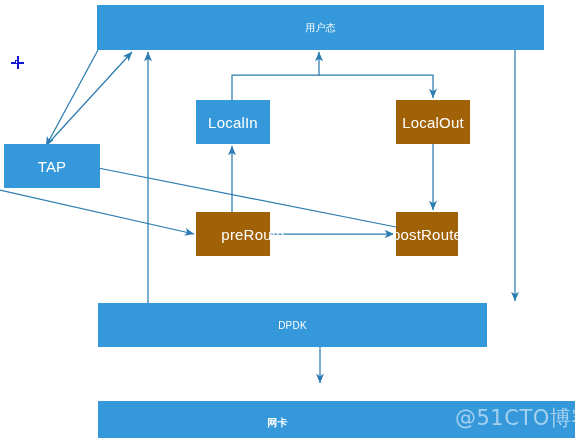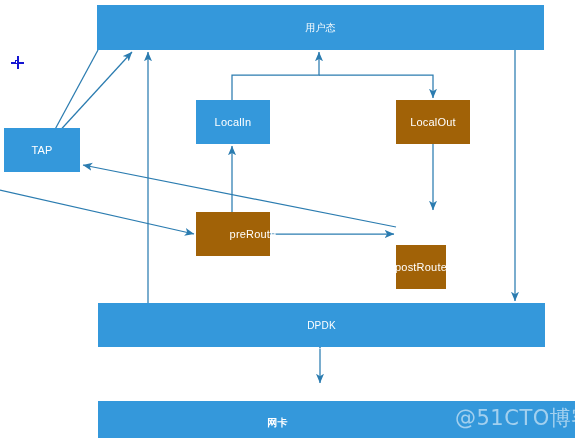--- a/index.html
+++ b/index.html
@@ -14,21 +14,21 @@
     background: #ffffff;
     overflow: hidden;
     font-family: "Liberation Sans", "DejaVu Sans", sans-serif;
   }
   .node {
     position: absolute;
     display: flex;
     align-items: center;
     justify-content: center;
     color: #ffffff;
-    font-size: 11px;
+    font-size: 15px;
     letter-spacing: 0.2px;
     box-sizing: border-box;
     user-select: none;
   }
   .node.blue   { background: #3498db; }
   .node.teal   { background: #a16207; }
   .node.band   { font-size: 10px; }
   svg.edges {
     position: absolute;
     left: 0;
@@ -104,41 +104,41 @@
       <line x1="515" y1="50" x2="515" y2="301" marker-end="url(#ah)"></line>
 
       <line x1="320" y1="349" x2="320" y2="383" marker-end="url(#ah)" marker-start="url(#ah)"></line>
     </g>
   </svg>
 
   <div class="node blue band" style="left:97px; top:5px; width:447px; height:45px;">
     <span>用户态</span>
   </div>
 
-  <div class="node blue" style="left:4px; top:128px; width:76px; height:44px;">
+  <div class="node blue" style="left:4px; top:144px; width:96px; height:44px;">
     <span>TAP</span>
   </div>
 
   <div class="node blue" style="left:196px; top:100px; width:74px; height:44px;">
     <span>LocalIn</span>
   </div>
 
   <div class="node teal" style="left:396px; top:100px; width:74px; height:44px;">
     <span>LocalOut</span>
   </div>
 
   <div class="node teal" style="left:196px; top:212px; width:74px; height:44px;padding-left:40px;">
     <span>preRoute</span>
   </div>
 
-  <div class="node teal" style="left:396px; top:212px; width:50px; height:44px;margin-top:33px;">
+  <div class="node teal" style="left:396px; top:212px; width:62px; height:44px;">
     <span>postRoute</span>
   </div>
 
-  <div class="node blue band" style="left:98px; top:303px; width:447px; height:44px;">
+  <div class="node blue band" style="left:98px; top:303px; width:389px; height:44px;">
     <span>DPDK</span>
   </div>
 
   <div class="node blue band" style="left:98px; top:401px; width:477px; height:44px;font-weight:bold;">
     <span style="position:relative; left:-59px;">网卡</span>
   </div>
 
   <div class="marker-plus" style="left:11px; top:56px;">
       <span></span>
     </div>

